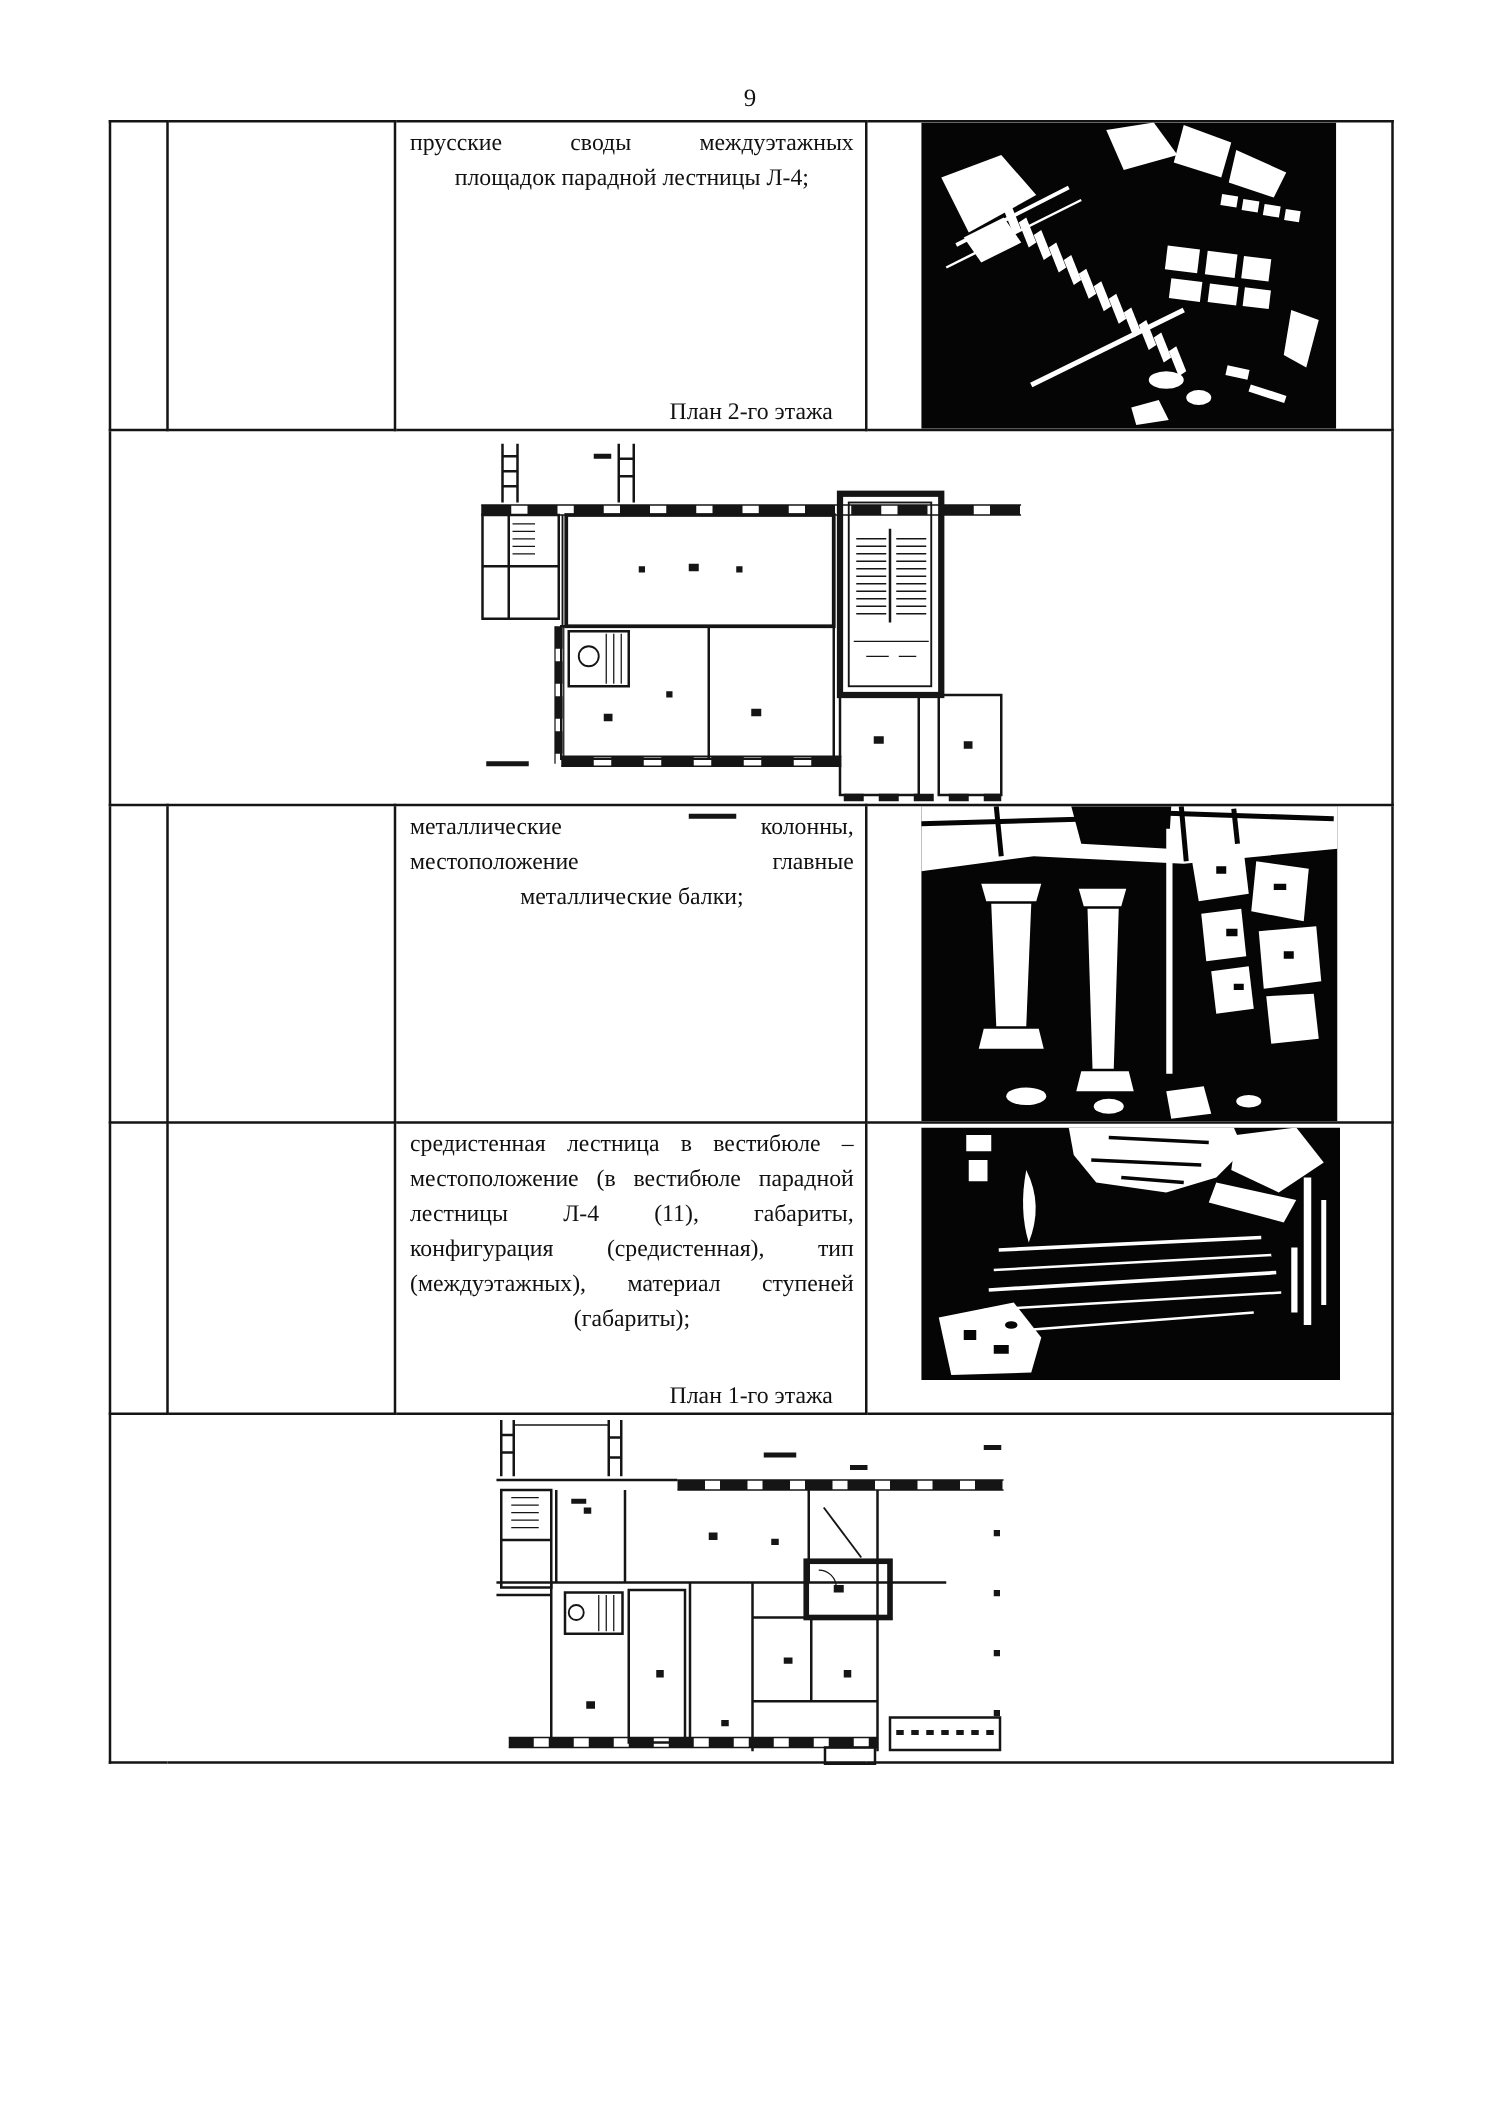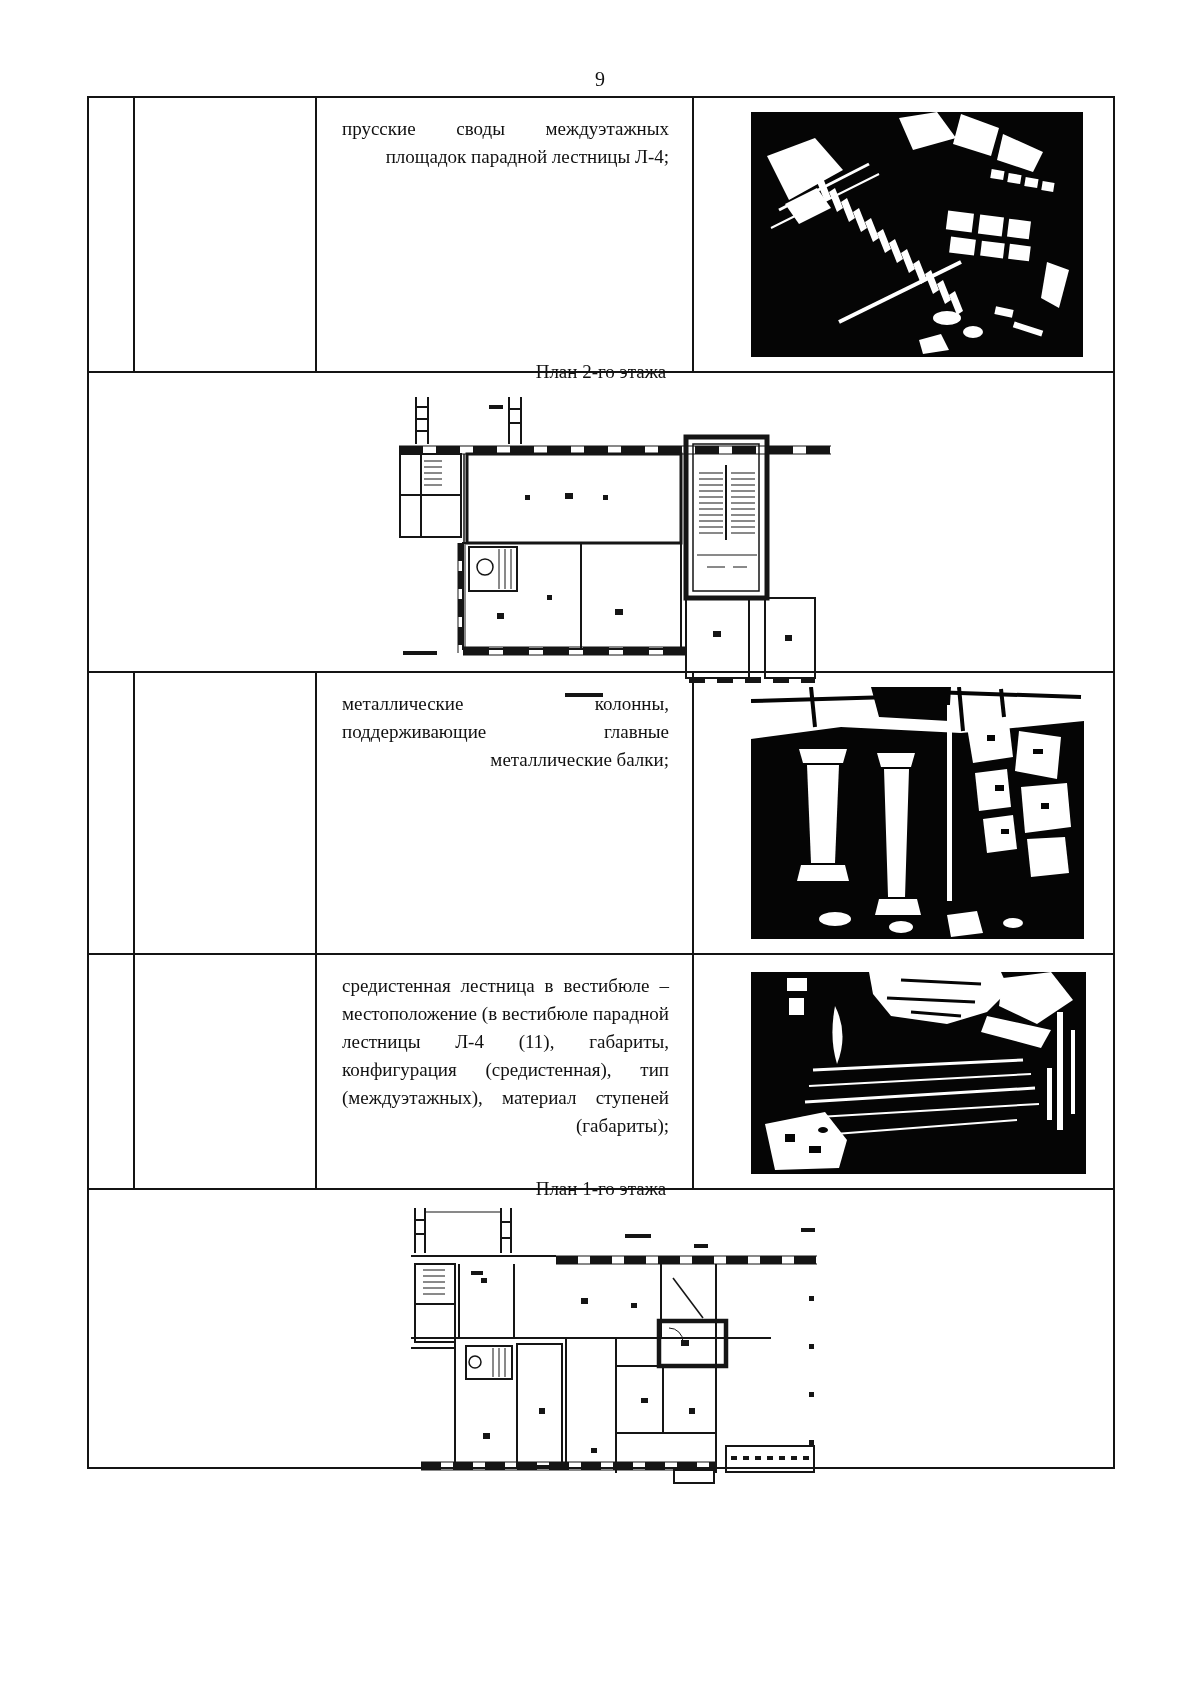--- a/index.html
+++ b/index.html
@@ -2,25 +2,25 @@
 <html><head>
 <meta charset="utf-8">
 <style>
   html,body{margin:0;padding:0;background:#e8e8e8;}
   .page{position:relative;width:1200px;height:1697px;background:#ffffff;margin:0 auto;
         font-family:"Liberation Serif","DejaVu Serif",serif;color:#111;}
   .page-number{position:absolute;top:68px;left:87px;width:1026px;text-align:center;
                font-size:20px;color:#111;}
   table.doc-table{position:absolute;left:87px;top:96px;width:1026px;
                   border-collapse:collapse;table-layout:fixed;}
-  table.doc-table td{border:2px solid #141414;vertical-align:top;padding:14px;}
+  table.doc-table td{border:2px solid #141414;vertical-align:top;padding:0;}
   col.c1{width:46px}col.c2{width:182px}col.c3{width:377px}col.c4{width:421px}
   tr.r1{height:245px}tr.r2{height:300px}tr.r3{height:227px}tr.r4{height:233px}tr.r5{height:279px}
   .textblock{padding:3px 9px 0 11px;font-size:19px;line-height:28px;}
-  .tline{text-align:right;}
+  .tline{text-align:center;}
   .jline{text-align:justify;text-align-last:justify;}
   .photo{display:block;margin-left:43px;}
   .photo.p3{margin-top:3px;}
   .plan-wrap{position:relative;width:100%;height:100%;}
   .plan{position:absolute;}
   .plan.plan2{left:294px;top:8px;}
   .plan.plan1{left:308px;top:4px;}
   .plan-caption{position:absolute;left:0;right:0;bottom:4px;text-align:center;
                 font-size:19px;color:#111;}
 </style>
@@ -163,21 +163,21 @@
         </div>
       </td>
     </tr>
 
     <tr class="r3">
       <td></td>
       <td></td>
       <td>
         <div class="textblock">
               <div class="tline jline">металлические колонны,</div>
-              <div class="tline jline">поддерживающие главные</div>
+              <div class="tline jline">местоположение главные</div>
               <div class="tline">металлические балки;</div>
             </div>
       </td>
       <td>
         <svg class="photo p2" width="333" height="252" viewBox="0 0 333 252">
           <rect width="333" height="252" fill="#050505"></rect>
           <polygon points="0,0 333,0 333,34 210,46 90,40 0,52" fill="#fff"></polygon>
           <g stroke="#050505" stroke-width="4" fill="none">
             <path d="M0,14 L140,10"></path>
                 <path d="M60,0 L64,40"></path>

